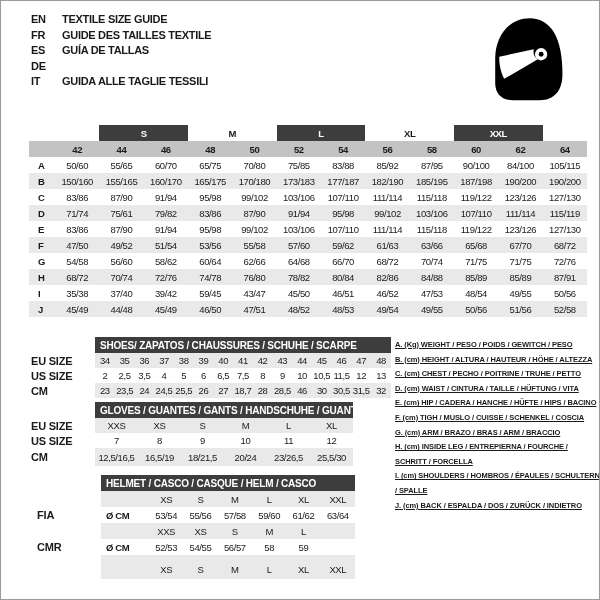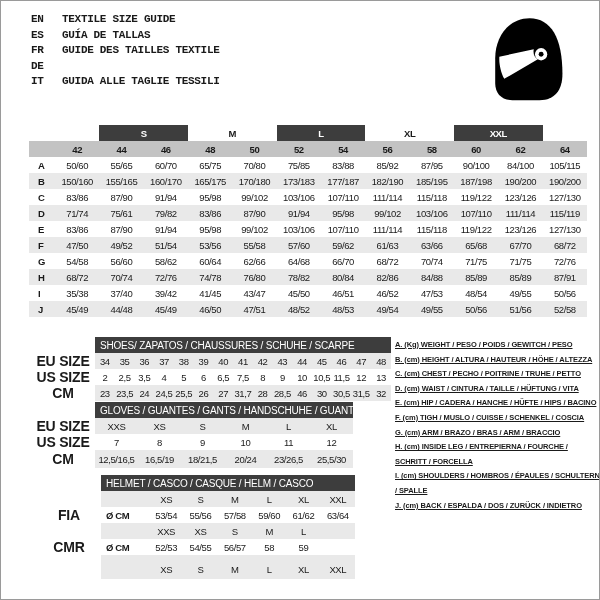--- a/index.html
+++ b/index.html
@@ -2,41 +2,41 @@
 <html><head>
 <meta charset="utf-8">
 <style>
   html,body{margin:0;padding:0;background:#fff;}
   .page{
     position:relative;width:600px;height:600px;background:#ffffff;
     border:1px solid #9a9a9a;box-sizing:border-box;overflow:hidden;
     font-family:"Liberation Sans",sans-serif;color:#1a1a1a;
   }
   
-  .lang-block{position:absolute;left:30px;top:11px;font-family:Liberation Mono, monospace;}
+  .lang-block{position:absolute;left:30px;top:11px;}
   .lang-row{display:flex;font-weight:700;font-size:11px;line-height:15.5px;letter-spacing:-0.3px;}
   .lang-code{width:31px;}
   
   .helmet-icon{position:absolute;left:486px;top:12px;width:82px;height:94px;}
   
   table{border-collapse:collapse;table-layout:fixed;position:absolute;}
   td{padding:0;white-space:nowrap;overflow:hidden;}
   
   #textile-table{left:28px;top:124px;width:558px;}
   #textile-table td{height:16px;text-align:center;font-size:9.5px;letter-spacing:-0.4px;}
   #textile-table td.rl{text-align:left;padding-left:9px;font-weight:700;}
   #textile-table tr.alt td{background:#e9e9e9;}
   .group-row td{font-weight:700;font-size:10.5px;background:#fff !important;}
   .group-row td.dark{background:#3d3d3d !important;color:#fff;}
   .size-row td{background:#c3c3c3 !important;font-weight:700;font-size:10px;}
   
   .sub td{height:15px;text-align:center;font-size:9.5px;letter-spacing:-0.4px;}
-  .sub td.side{text-align:center;font-weight:700;font-size:14px;letter-spacing:-0.2px;background:#fff !important;}
+  .sub td.side{text-align:left;font-weight:700;font-size:11px;letter-spacing:-0.2px;background:#fff !important;}
   .sub td.bar{background:#3d3d3d;color:#fff;text-align:left;padding-left:5px;
-              font-weight:400;font-size:10px;height:16px;letter-spacing:-0.2px;}
+              font-weight:700;font-size:10px;height:16px;letter-spacing:-0.2px;}
   .sub tr.shaded td:not(.side){background:#e9e9e9;}
   .sub td.unit{text-align:left;padding-left:5px;font-weight:700;}
   #shoes-table{left:30px;top:336px;width:360px;}
   #gloves-table{left:30px;top:401px;width:322px;}
   #gloves-table tr:last-child td{height:18px;}
   #helmet-table{left:36px;top:474px;width:318px;}
   #helmet-table td{height:16px;}
   #helmet-table tr:last-child td{height:20px;vertical-align:bottom;padding-bottom:4px;}
   
   .legend{position:absolute;left:394px;top:337px;width:206px;
@@ -47,26 +47,26 @@
 <body>
 
 <div class="page">
 
   <div class="lang-block" id="lang-block">
       <div class="lang-row">
         <span class="lang-code">EN</span>
         <span class="lang-title">TEXTILE SIZE GUIDE</span>
       </div>
       <div class="lang-row">
+        <span class="lang-code">FR</span>
+        <span class="lang-title">GUIDE DES TAILLES TEXTILE</span>
+      </div>
+      <div class="lang-row">
         <span class="lang-code">ES</span>
         <span class="lang-title">GUÍA DE TALLAS</span>
-      </div>
-      <div class="lang-row">
-        <span class="lang-code">FR</span>
-        <span class="lang-title">GUIDE DES TAILLES TEXTILE</span>
       </div>
       <div class="lang-row">
         <span class="lang-code">DE</span>
       </div>
       <div class="lang-row">
         <span class="lang-code">IT</span>
         <span class="lang-title">GUIDA ALLE TAGLIE TESSILI</span>
       </div>
     </div>
 
@@ -237,21 +237,21 @@
           <td>84/88</td>
           <td>85/89</td>
           <td>85/89</td>
           <td>87/91</td>
         </tr>
         <tr>
           <td class="rl">I</td>
           <td>35/38</td>
           <td>37/40</td>
           <td>39/42</td>
-          <td>41/45</td>
+          <td>59/45</td>
           <td>43/47</td>
           <td>45/50</td>
           <td>46/51</td>
           <td>46/52</td>
           <td>47/53</td>
           <td>48/54</td>
           <td>49/55</td>
           <td>50/56</td>
         </tr>
         <tr class="alt">
@@ -334,21 +334,21 @@
         </tr>
         <tr class="shaded">
           <td class="side">CM</td>
           <td>23</td>
           <td>23,5</td>
           <td>24</td>
           <td>24,5</td>
           <td>25,5</td>
           <td>26</td>
           <td>27</td>
-          <td>31,7</td>
+          <td>18,7</td>
           <td>28</td>
           <td>28,5</td>
           <td>46</td>
           <td>30</td>
           <td>30,5</td>
           <td>31,5</td>
           <td>32</td>
         </tr>
       </tbody>
   </table>

